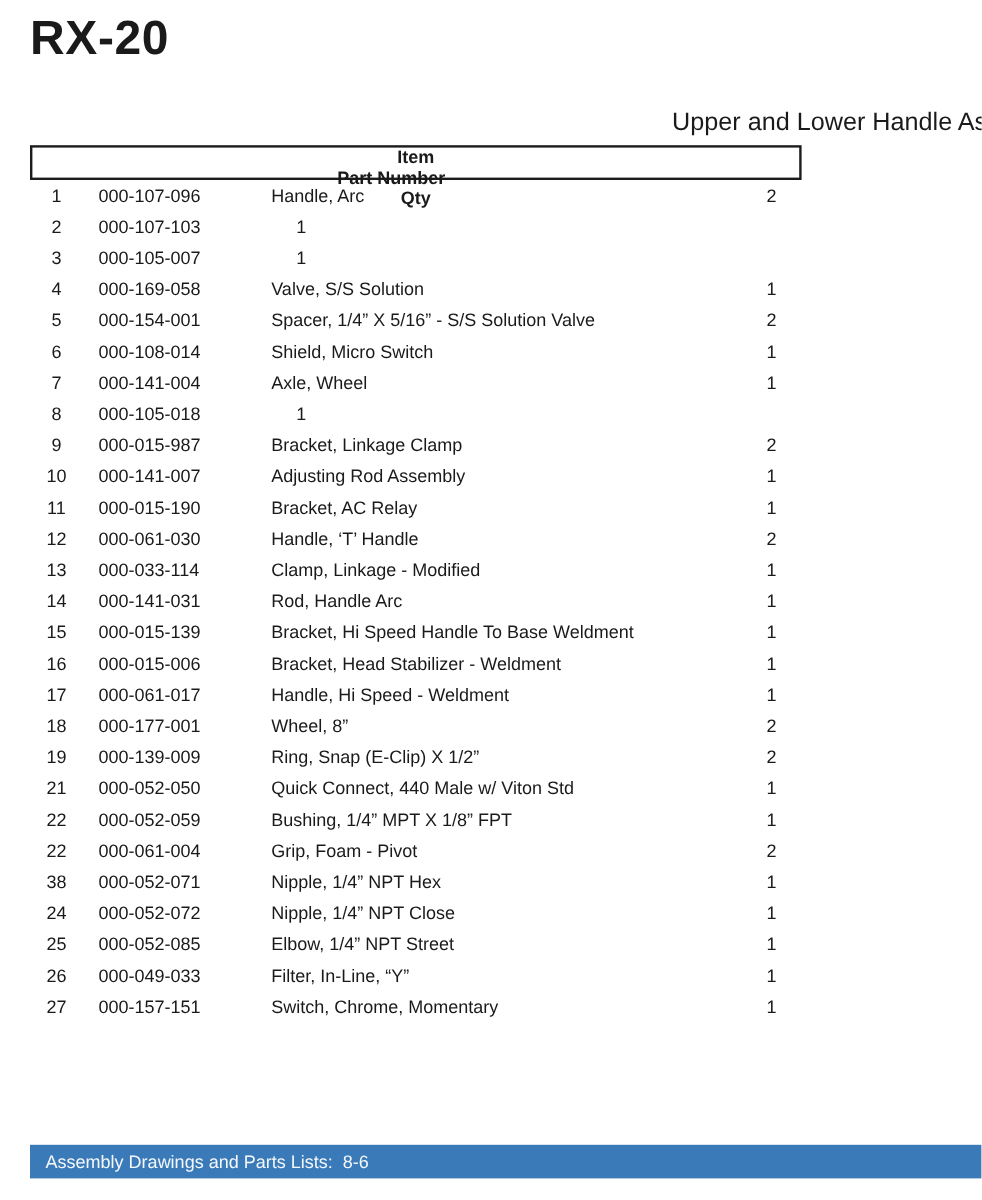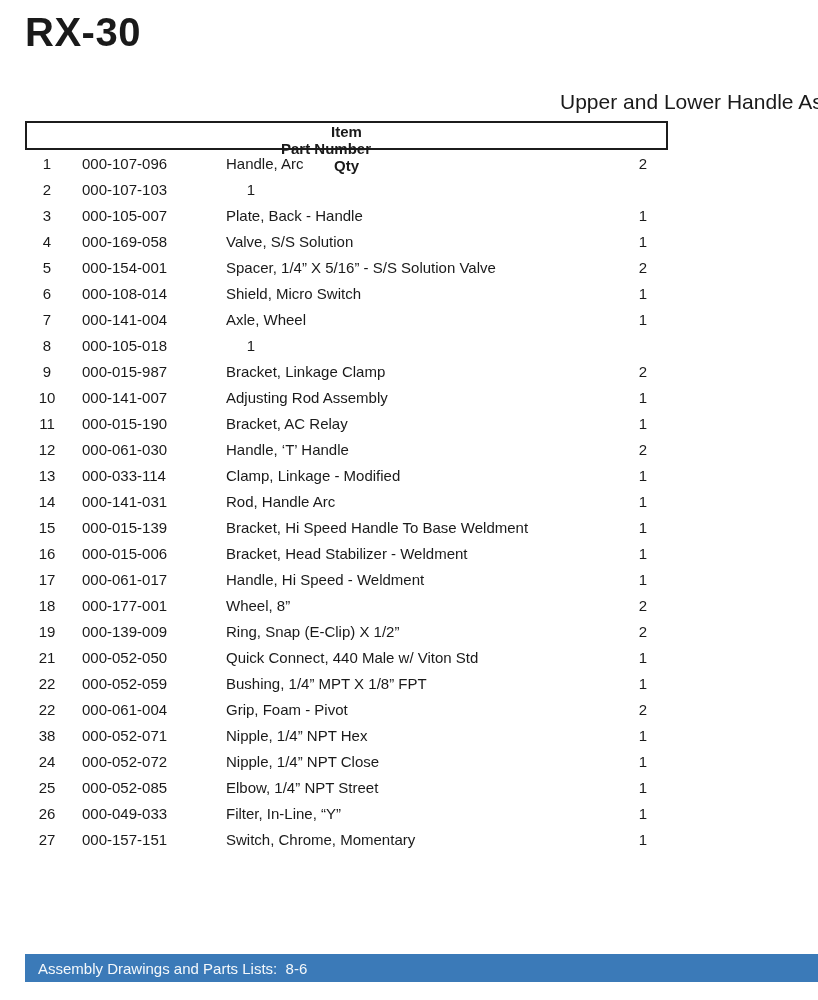--- a/index.html
+++ b/index.html
@@ -71,21 +71,21 @@
   .footer-text {
     color: #f4f8fb;
     font-size: 15px;
     padding-left: 13px;
     white-space: pre;
   }
 </style>
 </head>
 <body>
 
-<div class="doc-title">RX-30</div>
+<div class="doc-title">RX-20</div>
 
 <div class="section-heading">Upper and Lower Handle Ass</div>
 
 <div class="parts-table">
   <div class="table-header">
     <div class="col-item">Item</div>
     <div class="col-part">Part Number</div>
     <div class="col-desc">Description</div>
     <div class="col-qty">Qty</div>
   </div>
@@ -97,21 +97,20 @@
         <div class="col-qty">2</div>
       </div>
       <div class="table-row">
         <div class="col-item">2</div>
         <div class="col-part">000-107-103</div>
         <div class="col-qty">1</div>
       </div>
       <div class="table-row">
         <div class="col-item">3</div>
         <div class="col-part">000-105-007</div>
-        <div class="col-desc">Plate, Back - Handle</div>
         <div class="col-qty">1</div>
       </div>
       <div class="table-row">
         <div class="col-item">4</div>
         <div class="col-part">000-169-058</div>
         <div class="col-desc">Valve, S/S Solution</div>
         <div class="col-qty">1</div>
       </div>
       <div class="table-row">
         <div class="col-item">5</div>

